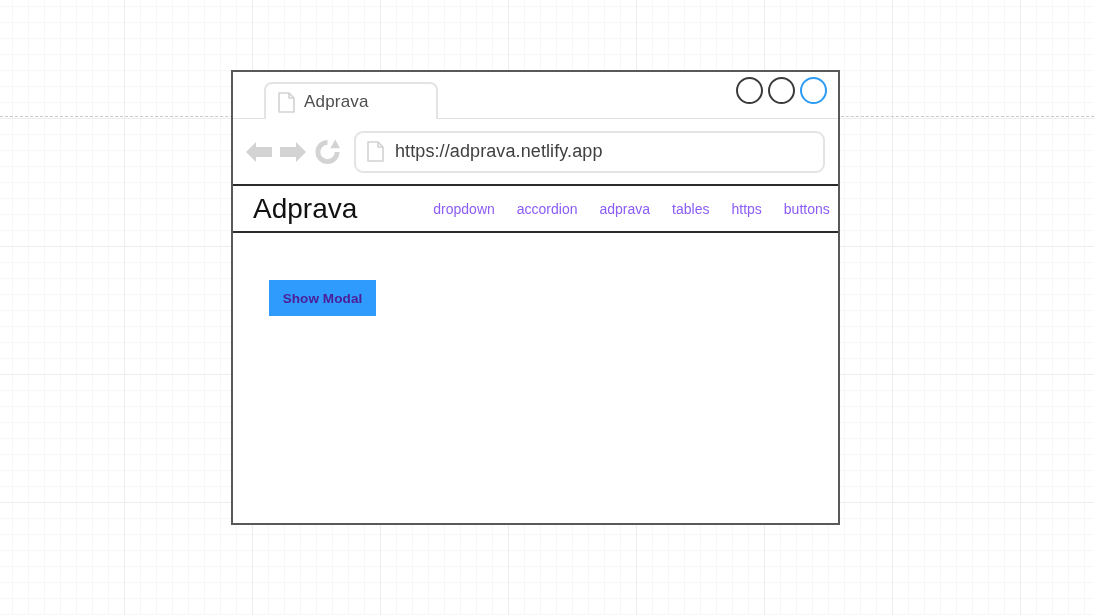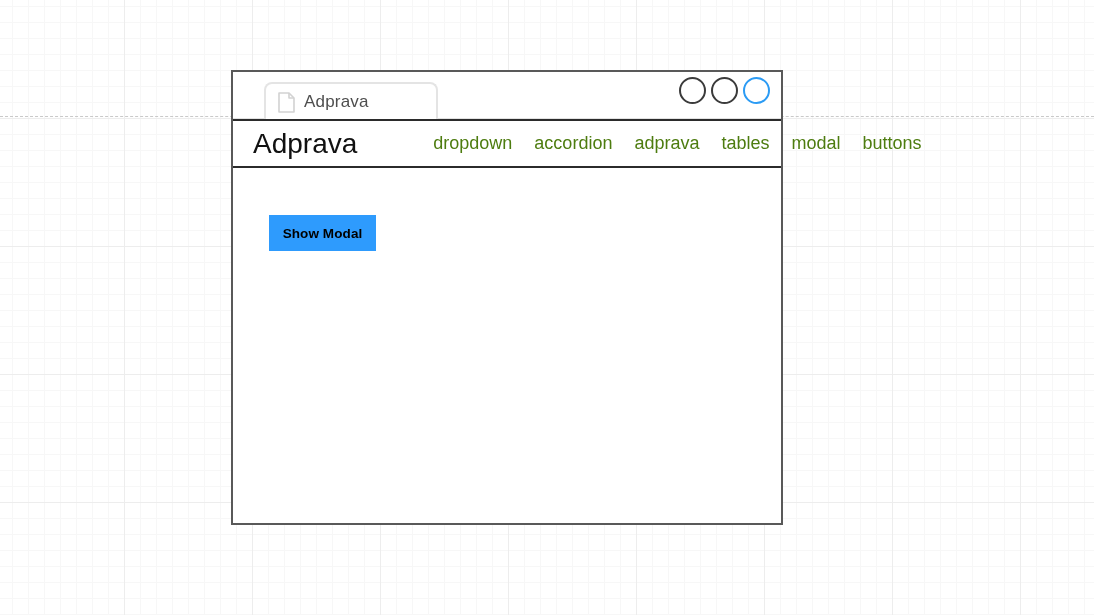--- a/index.html
+++ b/index.html
@@ -40,21 +40,21 @@
     width: 1094px;
     height: 0;
     border-top: 1px dashed #c9c9c9;
   }
 
   
   #browser-window {
     position: absolute;
     left: 231px;
     top: 70px;
-    width: 552px;
+    width: 609px;
     height: 455px;
     background: #ffffff;
     border: 2px solid #595959;
     box-sizing: border-box;
   }
 
   
   .tab-strip {
     position: relative;
     height: 47px;
@@ -172,43 +172,43 @@
   }
 
   .nav-links {
     display: flex;
     align-items: center;
     gap: 22px;
     margin-left: 76px;
   }
 
   .nav-link {
-    font-size: 18px;
-    color: #4d7c0f;
+    font-size: 14px;
+    color: #8b5cf6;
     white-space: nowrap;
     text-decoration: none;
     cursor: pointer;
   }
 
   
   .page-body {
     position: relative;
     height: calc(100% - 47px - 65px - 49px);
     background: #ffffff;
   }
 
   .show-modal-btn {
     position: absolute;
     left: 36px;
     top: 47px;
     width: 107px;
     height: 36px;
     background: #2e9bfd;
     border: none;
-    color: #000000;
+    color: #4c1d95;
     font-size: 13.5px;
     font-family: "Liberation Sans", sans-serif;
     font-weight: bold;
     cursor: pointer;
     padding: 0;
     letter-spacing: .1px;
   }
 </style>
 </head>
 <body>
@@ -230,29 +230,53 @@
       </div>
 
       <div class="window-controls">
         <div class="wc-circle wc-dark"></div>
         <div class="wc-circle wc-dark"></div>
         <div class="wc-circle wc-blue"></div>
       </div>
 
     </div>
 
+    <div class="url-toolbar">
+
+      <svg class="nav-icon nav-back" viewBox="0 0 30 26">
+        <path d="M12 3 L2 13 L12 23 L12 18 L28 18 L28 8 L12 8 Z" fill="#d3d3d3"></path>
+      </svg>
+
+      <svg class="nav-icon nav-fwd" viewBox="0 0 30 26">
+        <path d="M18 3 L28 13 L18 23 L18 18 L2 18 L2 8 L18 8 Z" fill="#d3d3d3"></path>
+      </svg>
+
+      <svg class="nav-icon nav-reload" viewBox="0 0 28 28">
+        <path d="M14 4 A10 10 0 1 0 24 14" fill="none" stroke="#d3d3d3" stroke-width="5" stroke-linecap="butt"></path>
+        <path d="M22 1 L27 10 L17 10 Z" fill="#d3d3d3"></path>
+      </svg>
+
+      <div class="url-bar">
+        <svg class="doc-icon" viewBox="0 0 17 21">
+          <path d="M1 1 H11 L16 6 V20 H1 Z" fill="#ffffff" stroke="#d2d2d2" stroke-width="1.6" stroke-linejoin="round"></path>
+          <path d="M11 1 V6 H16" fill="none" stroke="#d2d2d2" stroke-width="1.6" stroke-linejoin="round"></path>
+        </svg>
+        <span class="url-text">https://adprava.netlify.app</span>
+      </div>
+
+    </div>
 
     <div class="site-navbar">
       <span class="brand">Adprava</span>
       <div class="nav-links">
         <a class="nav-link">dropdown</a>
         <a class="nav-link">accordion</a>
         <a class="nav-link">adprava</a>
         <a class="nav-link">tables</a>
-        <a class="nav-link">modal</a>
+        <a class="nav-link">https</a>
         <a class="nav-link">buttons</a>
       </div>
     </div>
 
     <div class="page-body">
       <button class="show-modal-btn">Show Modal</button>
     </div>
 
   </div>
 </div>

